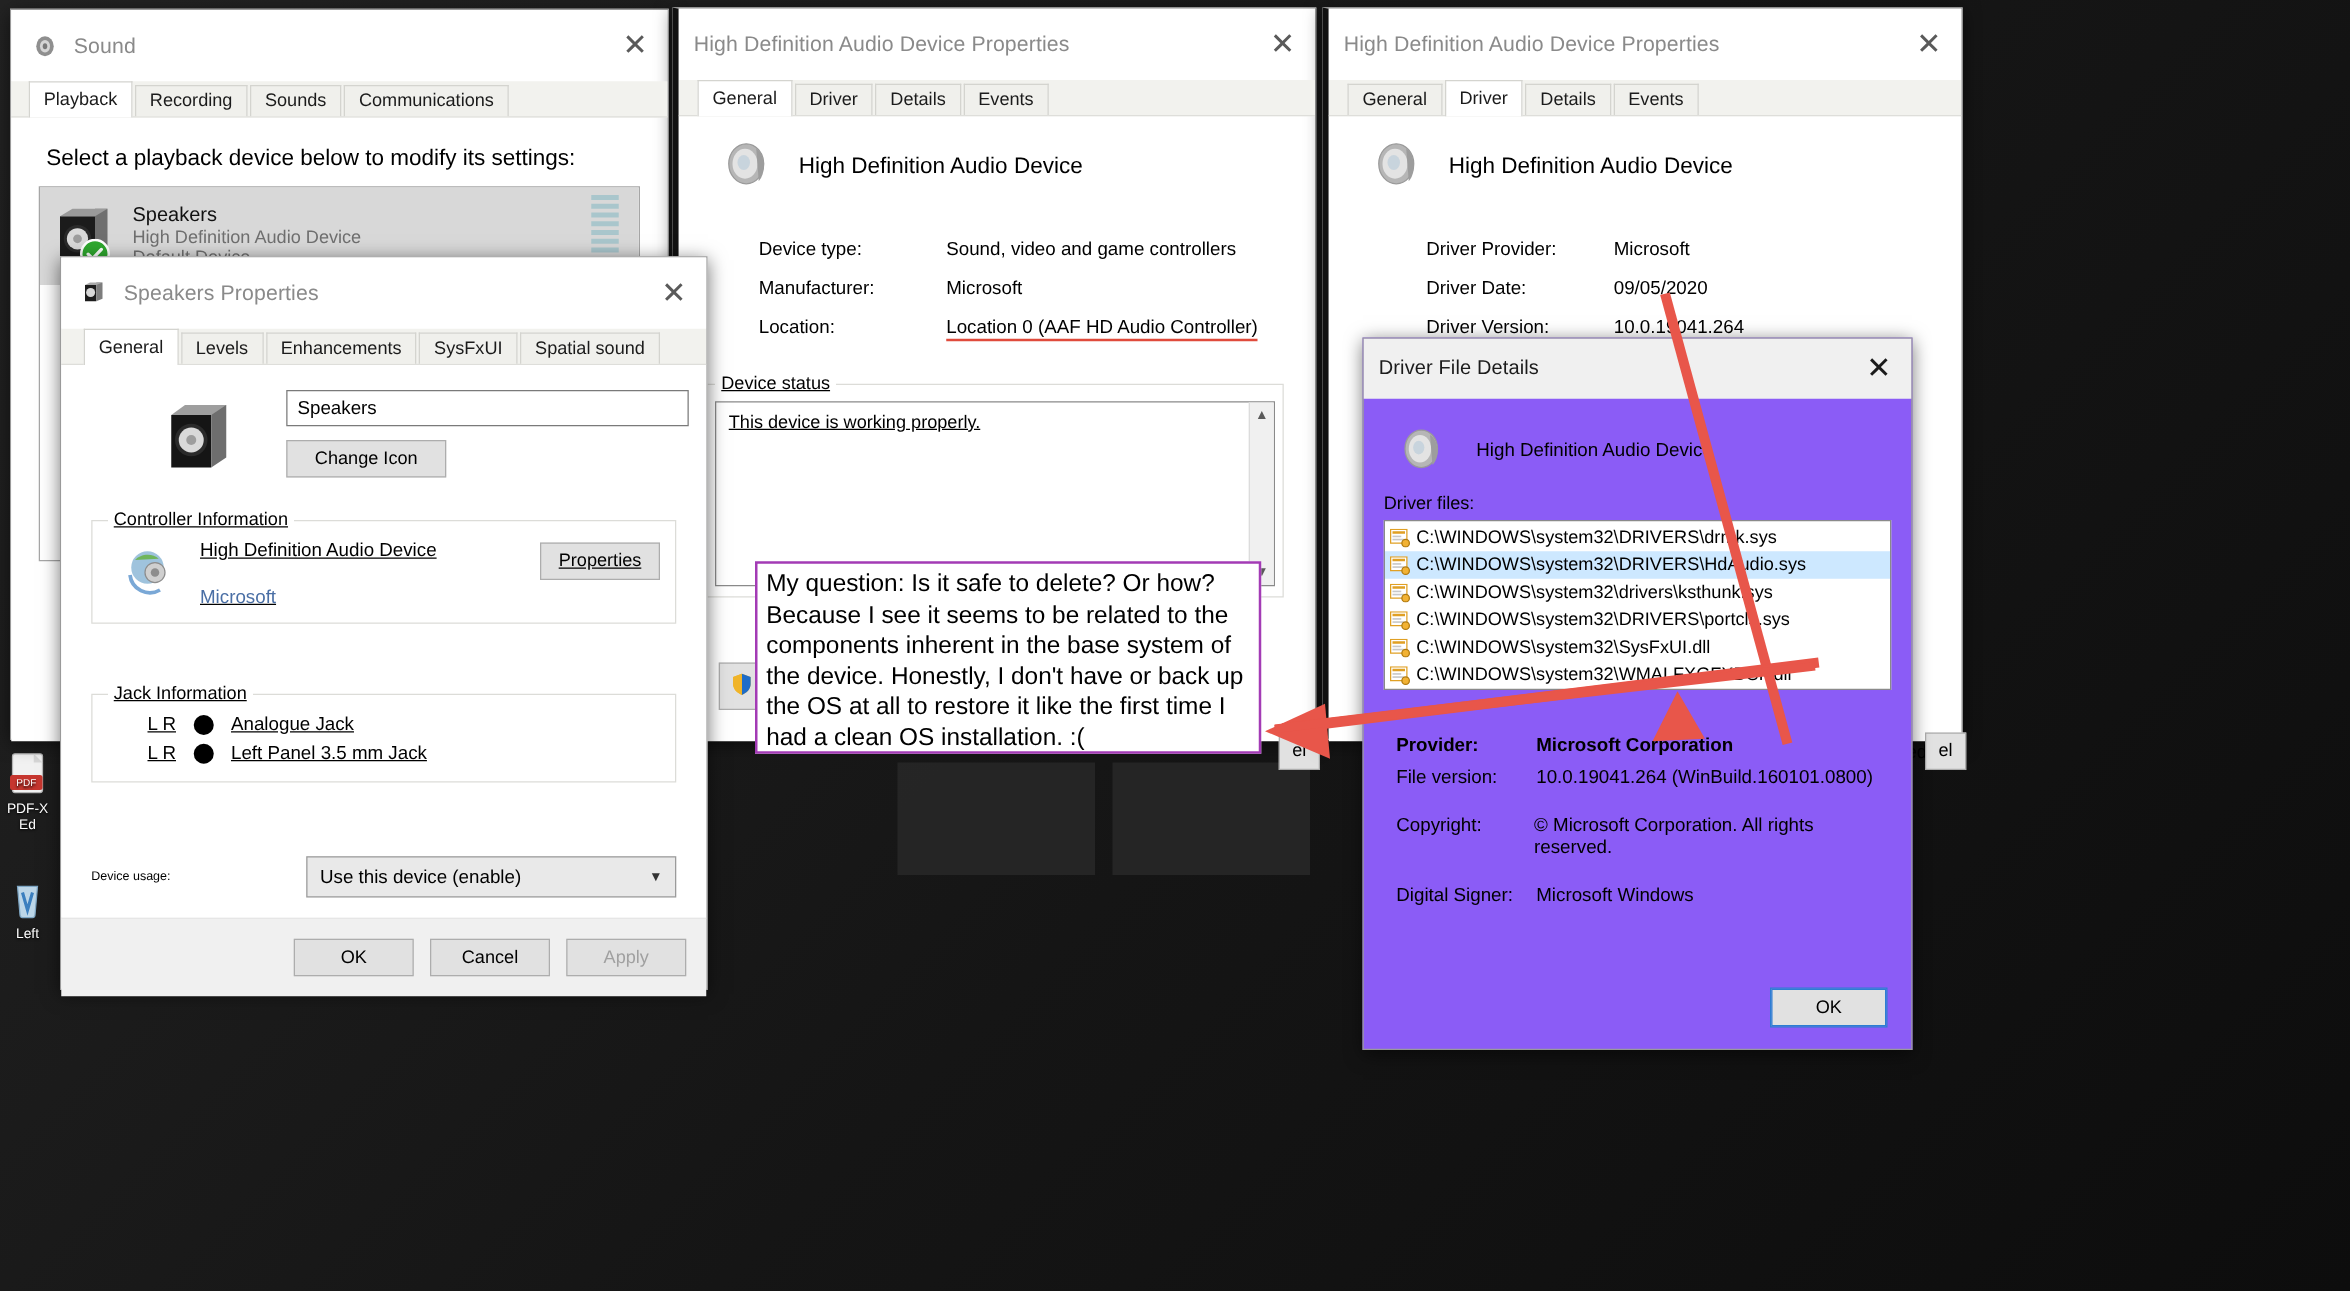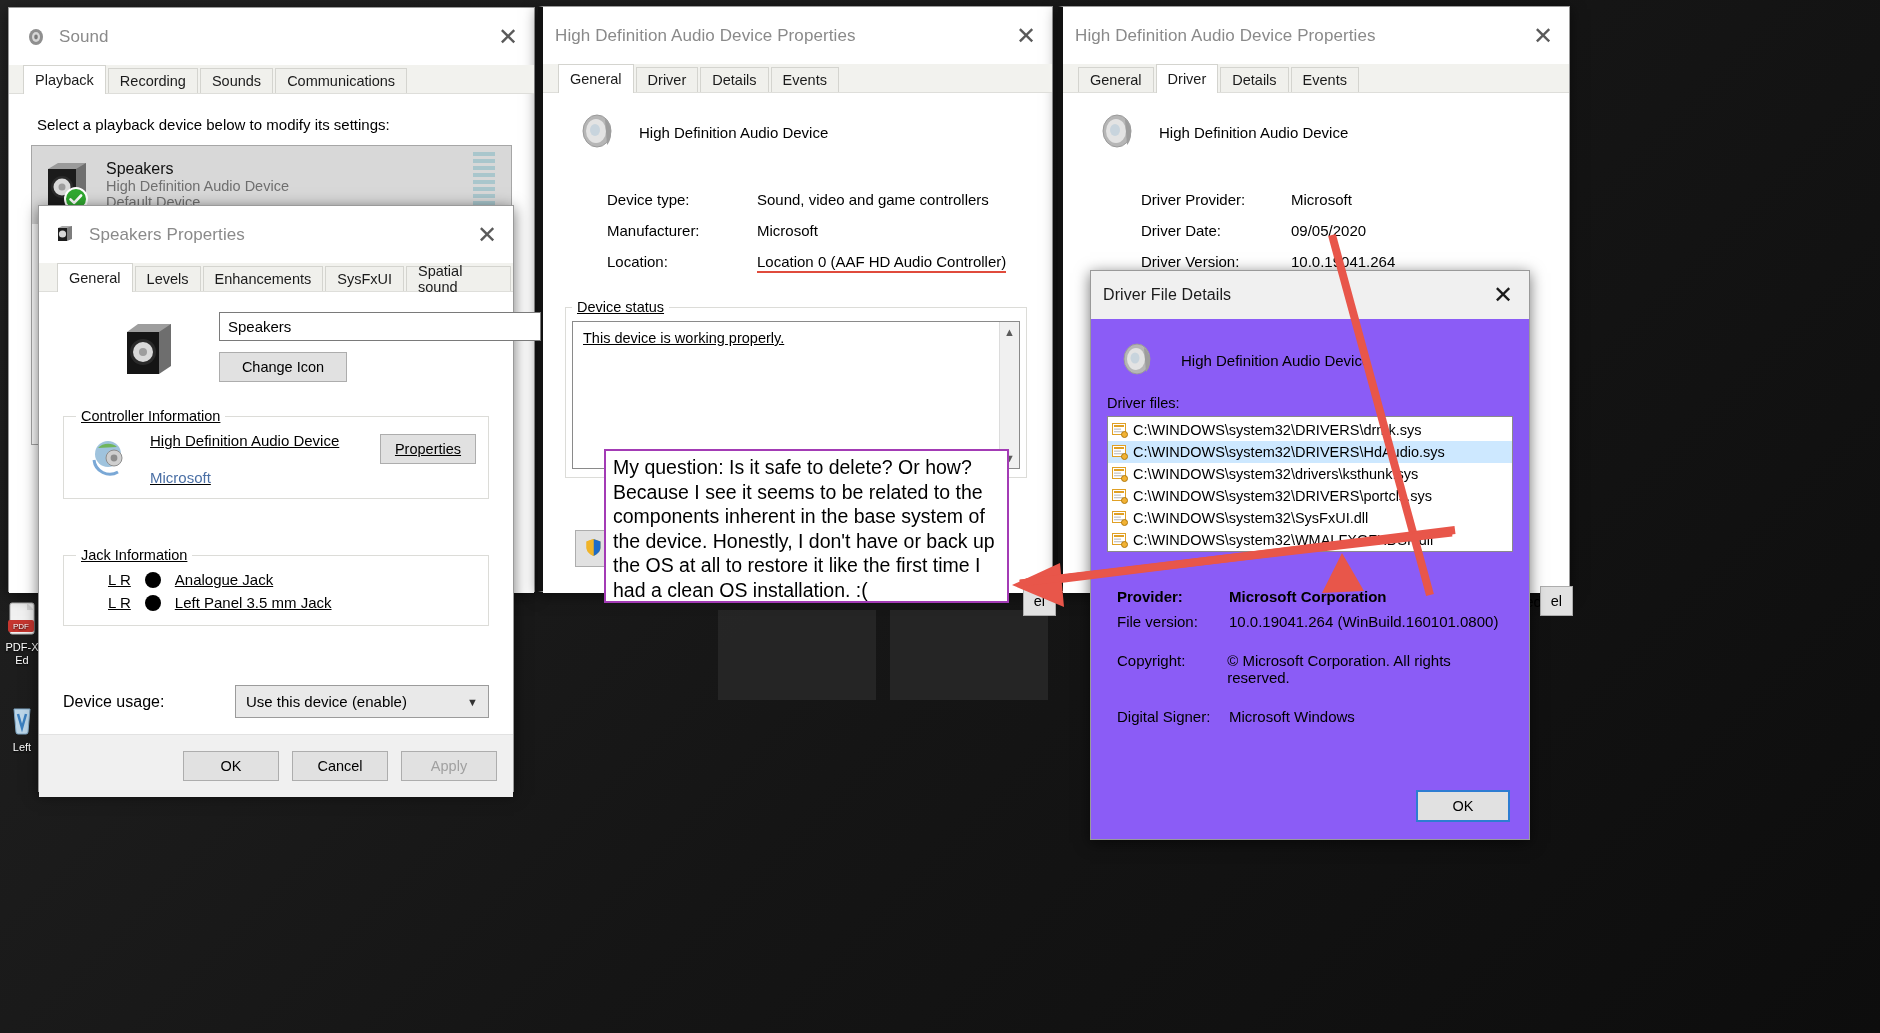--- a/index.html
+++ b/index.html
@@ -112,21 +112,21 @@
   }
   .btn.disabled { color:#a0a0a0; }
   .btn.focus { border:1px solid #2d7dd2; outline:1px solid #2d7dd2; }
   .txtfield {
     border:1px solid #7a7a7a;
     background:#fff;
     padding:5px 8px;
     font-size:15px;
   }
   .link { color:#4a6fa5; }
-  .lbl { font-size:15px; }
+  .lbl { font-size:18px; }
   .kv { display:flex; }
   .kv .k { width:150px; font-size:15px; }
   .kv .v { font-size:15px; }
 
   
   #sound-window { left:8px; top:7px; width:527px; height:585px; }
   #sound-window .win-body { padding:0; }
   .dev-list {
     margin:12px 22px 0 22px;
     border:1px solid #a6a6a6;
@@ -139,21 +139,21 @@
     padding:10px 10px;
     height:78px;
   }
   .dev-row .txt { flex:1; margin-left:12px; }
   .dev-row .name { font-size:16px; color:#111; }
   .dev-row .sub { font-size:14.5px; color:#6f6f6f; }
   .meter { width:22px; display:flex; flex-direction:column; gap:3px; margin-right:6px; }
   .meter i { display:block; height:4px; background:#a9c6cc; }
 
   
-  #speakers-properties { left:38px; top:205px; width:476px; height:587px; }
+  #speakers-properties { left:48px; top:205px; width:518px; height:587px; }
 
   
   #hdad-general { left:538px; top:6px; width:515px; height:586px; }
   
   #hdad-driver { left:1058px; top:6px; width:512px; height:586px; }
   
   #driver-file-details { left:1090px; top:270px; width:440px; height:570px; background:#8b5cf6; }
 
   .status-box {
     border:1px solid #8a8a8a; background:#fff;
@@ -473,21 +473,21 @@
         </div>
         <div style="display:flex;align-items:center;gap:14px;">
           <span style="font-size:15px;">L R</span>
           <span style="width:16px;height:16px;border-radius:50%;background:#000;display:inline-block;"></span>
           <span style="font-size:15px;">Left Panel 3.5 mm Jack</span>
         </div>
       </div>
     </fieldset>
 
     <div style="position:absolute;left:24px;right:24px;bottom:16px;display:flex;align-items:center;">
-      <span style="font-size:16px;width:172px;">Device usage:</span>
+      <span style="font-size:10px;width:172px;">Device usage:</span>
       <span style="flex:1;display:flex;align-items:center;justify-content:space-between;border:1px solid #9b9b9b;background:#e9e9e9;padding:7px 10px;font-size:15px;">
         <span>Use this device (enable)</span>
         <span style="font-size:11px;color:#333;">▼</span>
       </span>
     </div>
   </div>
 
   <div style="background:#f0f0f0;border-top:1px solid #e2e2e2;height:63px;display:flex;align-items:center;justify-content:flex-end;gap:13px;padding-right:16px;">
     <span class="btn">OK</span>
     <span class="btn">Cancel</span>

